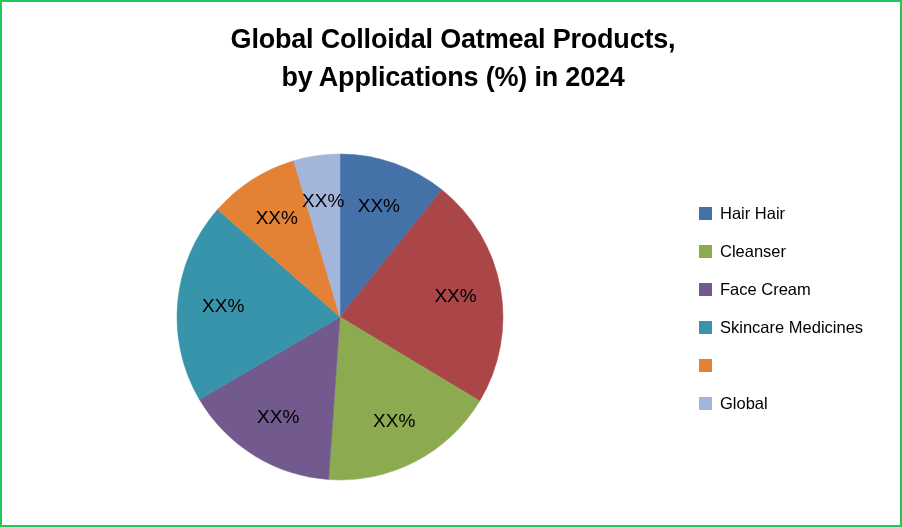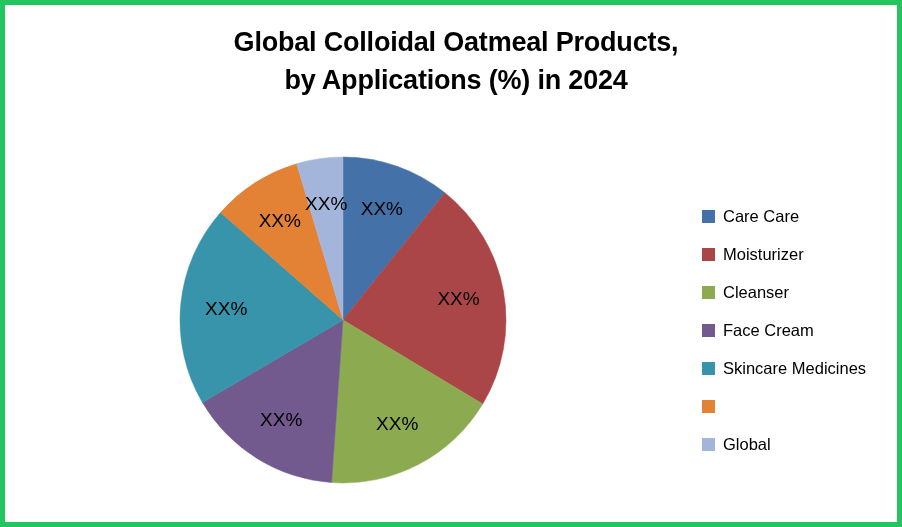--- a/index.html
+++ b/index.html
@@ -9,21 +9,21 @@
   }
   body {
     font-family: "Liberation Sans", sans-serif;
   }
   #chart-canvas {
     position: relative;
     width: 902px;
     height: 527px;
     background: #ffffff;
     box-sizing: border-box;
-    border: 5px solid #22c55e;
+    border: 2px solid #22c55e;
     overflow: hidden;
   }
   #chart-title {
     position: absolute;
     left: 0;
     top: 18px;
     width: 902px;
     text-align: center;
     font-size: 27px;
     font-weight: bold;
@@ -106,25 +106,21 @@
         <div class="slice-label" style="left: 276.2px; top: 414.7px;">XX%</div>
         <div class="slice-label" style="left: 221.2px; top: 303.9px;">XX%</div>
         <div class="slice-label" style="left: 274.8px; top: 216.1px;">XX%</div>
         <div class="slice-label" style="left: 321.2px; top: 198.9px;">XX%</div>
       </div>
   </div>
 
   <div id="legend">
       <div class="legend-item">
         <span class="legend-swatch" style="background: rgb(68, 114, 168);"></span>
-        <span class="legend-label">Care Care</span>
-      </div>
-      <div class="legend-item">
-        <span class="legend-swatch" style="background: rgb(171, 70, 72);"></span>
-        <span class="legend-label">Moisturizer</span>
+        <span class="legend-label">Hair Hair</span>
       </div>
       <div class="legend-item">
         <span class="legend-swatch" style="background: rgb(140, 171, 81);"></span>
         <span class="legend-label">Cleanser</span>
       </div>
       <div class="legend-item">
         <span class="legend-swatch" style="background: rgb(114, 90, 143);"></span>
         <span class="legend-label">Face Cream</span>
       </div>
       <div class="legend-item">

